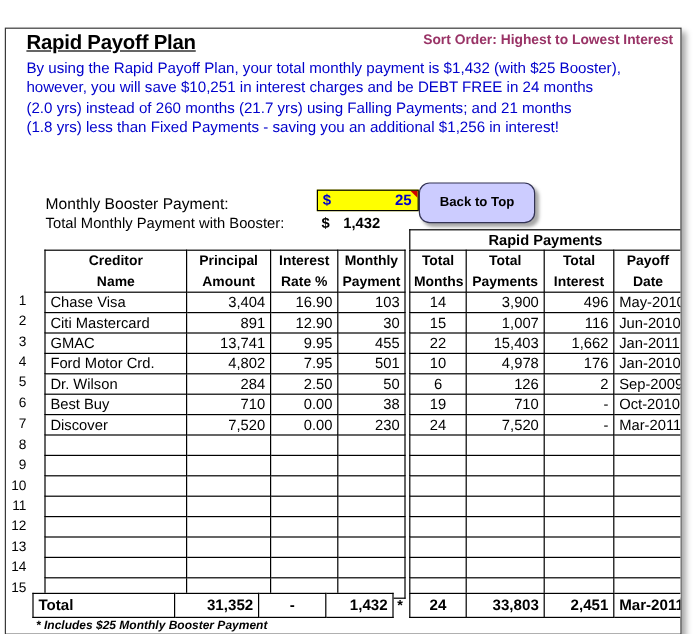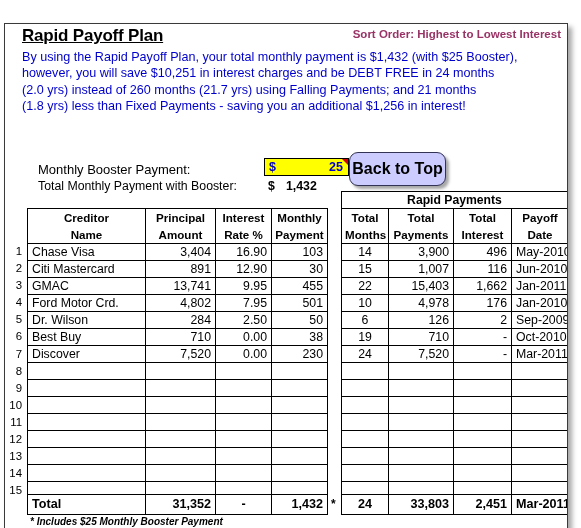--- a/index.html
+++ b/index.html
@@ -152,21 +152,21 @@
     position: absolute;
     left: 344px;
     top: 128px;
     width: 97px;
     height: 34px;
     background: #CCCCFF;
     border: 1px solid #333355;
     border-radius: 9px;
     box-shadow: 3px 3px 3px rgba(0,0,0,0.35);
     box-sizing: border-box;
-    font-size: 16px;
+    font-size: 11px;
     font-weight: bold;
     color: #000;
     display: flex;
     align-items: center;
     justify-content: center;
     cursor: pointer;
   }
 
   
   .rapid-band {
@@ -210,21 +210,21 @@
     text-align: center;
     font-size: 11.6px;
     height: 18px;
     line-height: 17px;
   }
   .num { text-align: right; }
   .ctr { text-align: center; }
   .lft { text-align: left; }
 
   
-  #left-table { left: 22px; top: 184px; width: 300px; }
+  #left-table { left: 32px; top: 184px; width: 300px; }
   #right-table { left: 336px; top: 184px; width: 227px; }
 
   
   .rownums {
     position: absolute;
     left: 0px;
     top: 219px;
     width: 20px;
   }
   .rownums div {

